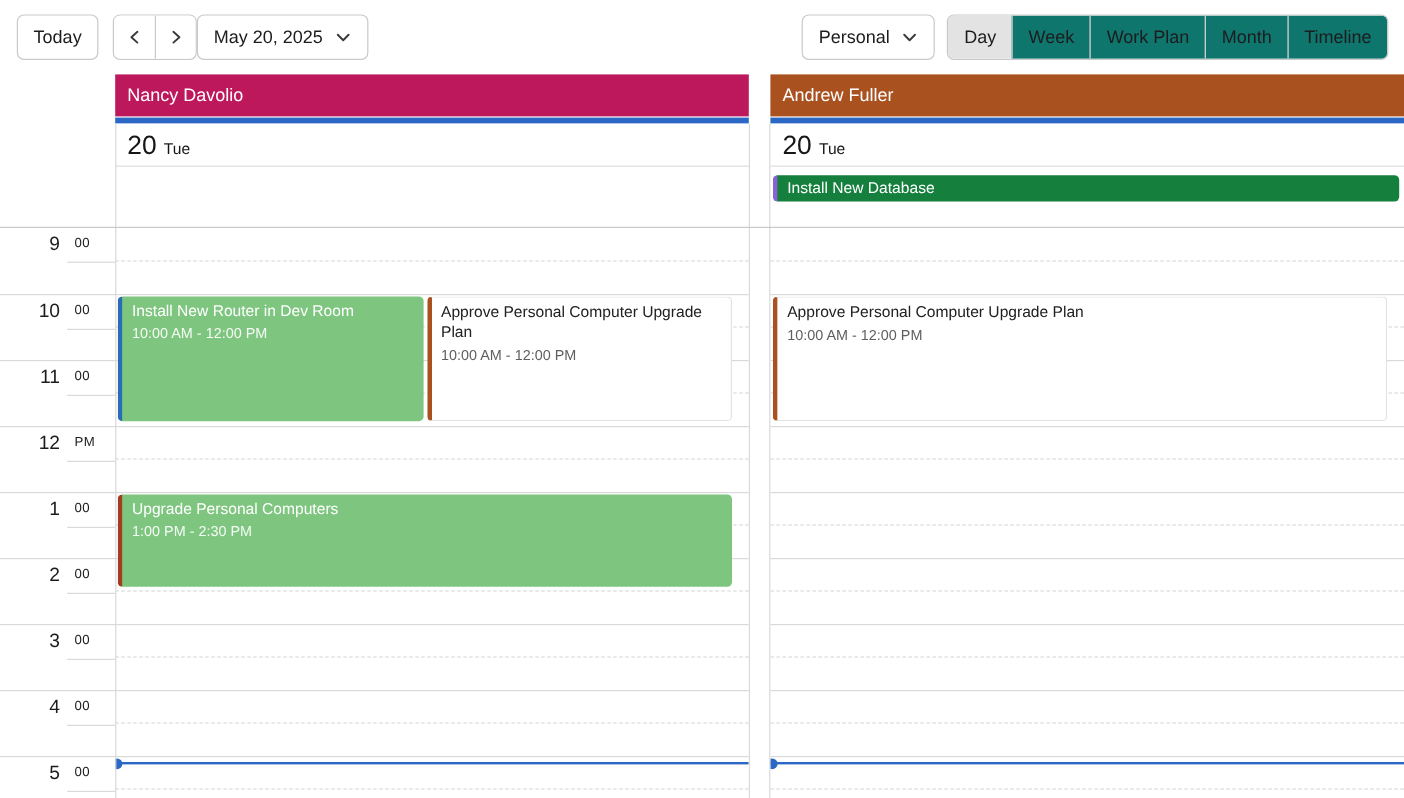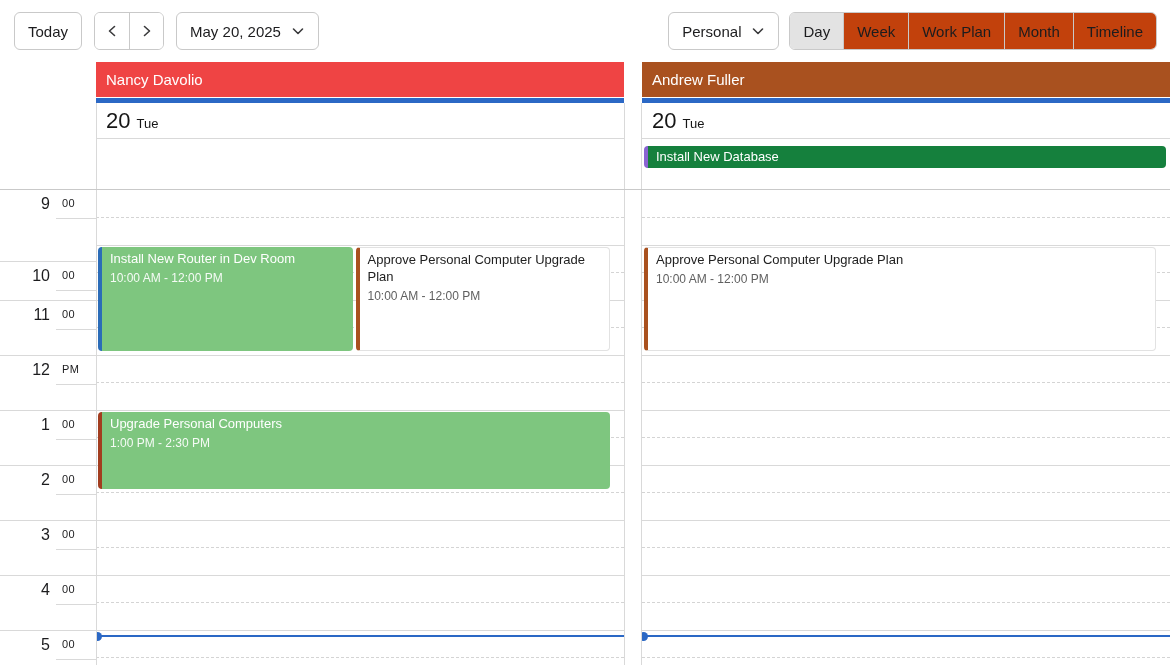--- a/index.html
+++ b/index.html
@@ -13,24 +13,24 @@
   .tb-left{position:absolute;left:14px;top:12px;display:flex;align-items:center;}
   .tb-right{position:absolute;right:13px;top:12px;display:flex;align-items:center;gap:10px;}
   .btn{
     box-sizing:border-box;height:38px;display:flex;align-items:center;
     background:#fff;border:1px solid #c9c9c9;border-radius:6px;
     font-size:15px;color:#1c1c1e;padding:0 13px;cursor:pointer;white-space:nowrap;
   }
   .nav-group{box-sizing:border-box;height:38px;display:flex;border:1px solid #c9c9c9;border-radius:6px;overflow:hidden;margin-left:12px;background:#fff;}
   .nav-btn{box-sizing:border-box;width:34px;height:36px;display:flex;align-items:center;justify-content:center;background:#fff;cursor:pointer;}
   .nav-btn + .nav-btn{border-left:1px solid #c9c9c9;}
-  .date-btn{margin-left:12px;}
+  .date-btn{}
   .chev{margin-left:10px;display:inline-flex;}
   .view-group{box-sizing:border-box;height:38px;display:flex;border:1px solid #c9c9c9;border-radius:6px;overflow:hidden;background:#fff;}
-  .view-btn{box-sizing:border-box;height:36px;display:flex;align-items:center;padding:0 13px;font-size:15px;background:#c2410c;cursor:pointer;white-space:nowrap;}
+  .view-btn{box-sizing:border-box;height:36px;display:flex;align-items:center;padding:0 13px;font-size:15px;background:#0f766e;cursor:pointer;white-space:nowrap;}
   .view-btn + .view-btn{border-left:1px solid #c9c9c9;}
   .view-btn.selected{background:#e3e3e3;}
   
   .res-header{position:absolute;height:35px;display:flex;align-items:center;padding-left:10px;box-sizing:border-box;color:#fff;font-size:15px;overflow:hidden;}
   .blue-bar{position:absolute;height:5px;}
   .date-row{position:absolute;height:36px;box-sizing:border-box;border-bottom:1px solid #d9d9d9;background:#fff;padding:5px 0 0 10px;}
   .date-day{font-size:22px;color:#161616;}
   .date-wd{font-size:13px;color:#161616;margin-left:6px;}
   .allday{position:absolute;background:#fff;}
   .allday-evt{
@@ -131,21 +131,21 @@
     </div>
   </div>
 
   <div id="scheduler-body">
       <div class="ruler" style="left: 0px; top: 190px; width: 96px; height: 475px; position: absolute;">
         <div class="ruler-row" style="top: 0px; height: 55px;">
           <div class="ruler-hour">9</div>
           <div class="ruler-minor">00</div>
           <div class="ruler-tick"></div>
         </div>
-        <div class="ruler-row bt" style="top: 55px; height: 55px; margin-top: 16px;">
+        <div class="ruler-row bt" style="top: 55px; height: 55px;">
           <div class="ruler-hour">10</div>
           <div class="ruler-minor">00</div>
           <div class="ruler-tick"></div>
         </div>
         <div class="ruler-row bt" style="top: 110px; height: 55px;">
           <div class="ruler-hour">11</div>
           <div class="ruler-minor">00</div>
           <div class="ruler-tick"></div>
         </div>
         <div class="ruler-row bt" style="top: 165px; height: 55px;">
@@ -172,21 +172,21 @@
           <div class="ruler-hour">4</div>
           <div class="ruler-minor">00</div>
           <div class="ruler-tick"></div>
         </div>
         <div class="ruler-row bt" style="top: 440px; height: 55px;">
           <div class="ruler-hour">5</div>
           <div class="ruler-minor">00</div>
           <div class="ruler-tick"></div>
         </div>
       </div>
-      <div class="res-header" style="position: absolute; left: 96px; top: 62px; width: 528px; background: #ef4444;">
+      <div class="res-header" style="position: absolute; left: 96px; top: 62px; width: 528px; background: #be185d;">
         <span>Nancy Davolio</span>
       </div>
       <div class="blue-bar" style="position: absolute; left: 96px; top: 98px; width: 528px; background: rgb(43, 104, 197);"></div>
       <div class="date-row" style="position: absolute; left: 96px; top: 103px; width: 528px;"><span class="date-day">20</span><span class="date-wd">Tue</span></div>
       <div class="allday" style="position: absolute; left: 96px; top: 139px; width: 528px; height: 51px;"></div>
       <div class="gridcol" style="left: 96px; top: 190px; width: 528px; height: 475px;">
         <div class="hour-row" style="top: 0px; height: 55px;"></div>
         <div class="half-line" style="top: 27px;"></div>
         <div class="hour-row bt" style="top: 55px; height: 55px;"></div>
         <div class="half-line" style="top: 82px;"></div>

